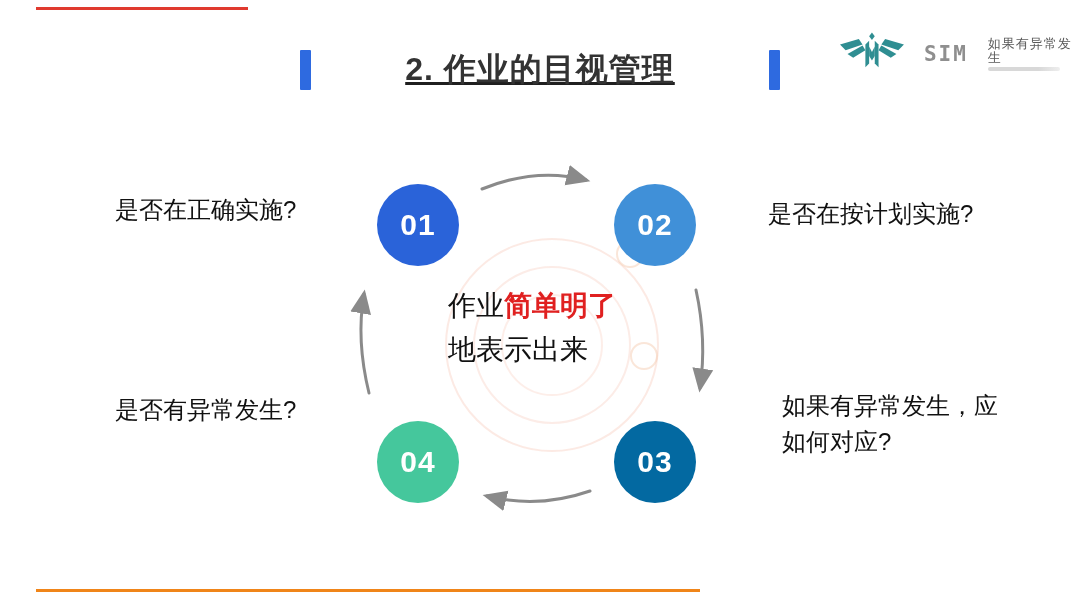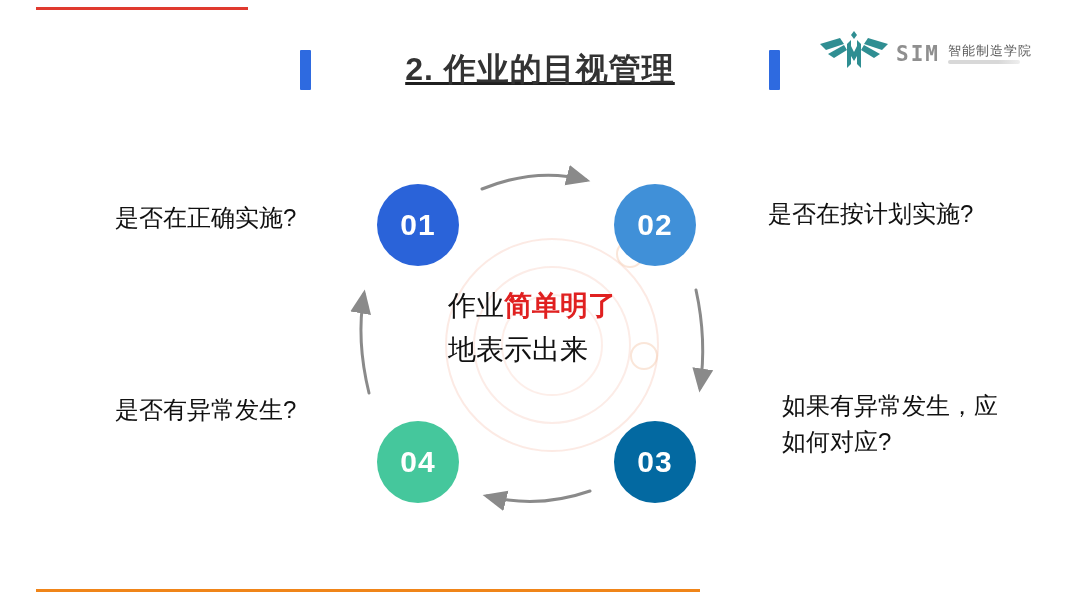--- a/index.html
+++ b/index.html
@@ -8,41 +8,41 @@
     font-family:"Liberation Sans","DejaVu Sans",sans-serif;color:#1f1f1f;
   }
   
   .top-line{position:absolute;left:36px;top:7px;width:212px;height:3px;}
   .bottom-line{position:absolute;left:36px;top:589px;width:664px;height:3px;}
   
   .header{position:absolute;left:300px;top:48px;width:480px;display:flex;align-items:center;justify-content:space-between;text-decoration:underline;}
   .accent-bar{width:11px;height:40px;border-radius:1px;}
   .title{font-size:32px;font-weight:bold;color:#333333;letter-spacing:1px;white-space:nowrap;}
   
-  .logo{position:absolute;left:820px;top:30px;display:flex;align-items:center;gap:8px;}
+  .logo{position:absolute;left:840px;top:30px;display:flex;align-items:center;gap:20px;}
   .logo svg{display:block;}
   .logo-sim{font-size:21px;font-weight:bold;color:#8f8f8f;letter-spacing:2px;font-family:"DejaVu Sans Mono","Liberation Mono",monospace;}
   .logo-cn-wrap{display:flex;flex-direction:column;line-height:1.1;}
   .logo-cn{font-size:13px;color:#5a5a5a;letter-spacing:1px;}
   .logo-tagline{margin-top:2px;height:4px;width:72px;background:linear-gradient(to right,#d8d8d8 70%,#eee);border-radius:2px;}
   
   .wm-ring{position:absolute;border-radius:50%;pointer-events:none;}
   
   .step-circle{
     position:absolute;width:82px;height:82px;border-radius:50%;
     display:flex;align-items:center;justify-content:center;
     color:#ffffff;font-size:30px;font-weight:bold;letter-spacing:1px;
   }
   .c1{left:377px;top:184px;}
   .c2{left:614px;top:184px;}
   .c3{left:614px;top:421px;}
   .c4{left:377px;top:421px;}
   
   .q-label{position:absolute;font-size:24px;color:#111111;line-height:36px;}
-  .q1{left:115px;top:200px;}
+  .q1{left:115px;top:192px;}
   .q2{left:768px;top:196px;}
   .q3{left:782px;top:388px;width:236px;}
   .q4{left:115px;top:392px;}
   
   .center-text{position:absolute;left:448px;top:284px;font-size:28px;line-height:44px;color:#111111;}
   .center-text .hl{font-weight:bold;}
   
   .arrows{position:absolute;left:0;top:0;width:1080px;height:608px;pointer-events:none;}
 </style>
 </head>
@@ -67,21 +67,21 @@
         <polygon points="68,14 48,8 44,14 62,20"></polygon>
         <polygon points="60,24 44,15 41,20 54,28"></polygon>
         <polygon points="27,14 31,10 31,34 27,38"></polygon>
         <polygon points="41,14 37,10 37,34 41,38"></polygon>
         <polygon points="31,16 34,22 37,16 37,26 34,31 31,26"></polygon>
         <polygon points="31,5 34,1 37,5 34,9"></polygon>
       </g>
     </svg>
     <span class="logo-sim">SIM</span>
     <span class="logo-cn-wrap">
-      <span class="logo-cn">智能制造学院</span>
+      <span class="logo-cn">如果有异常发生</span>
       <span class="logo-tagline"></span>
     </span>
   </div>
 
   <div class="wm-ring" style="left:445px;top:238px;width:210px;height:210px;border:2px solid rgba(240,150,120,0.20);"></div>
   <div class="wm-ring" style="left:473px;top:266px;width:154px;height:154px;border:2px solid rgba(240,150,120,0.18);"></div>
   <div class="wm-ring" style="left:501px;top:294px;width:98px;height:98px;border:2px solid rgba(240,150,120,0.16);"></div>
   <div class="wm-ring" style="left:616px;top:240px;width:24px;height:24px;border:2px solid rgba(245,200,170,0.45);"></div>
   <div class="wm-ring" style="left:630px;top:342px;width:24px;height:24px;border:2px solid rgba(245,200,170,0.45);"></div>
 

